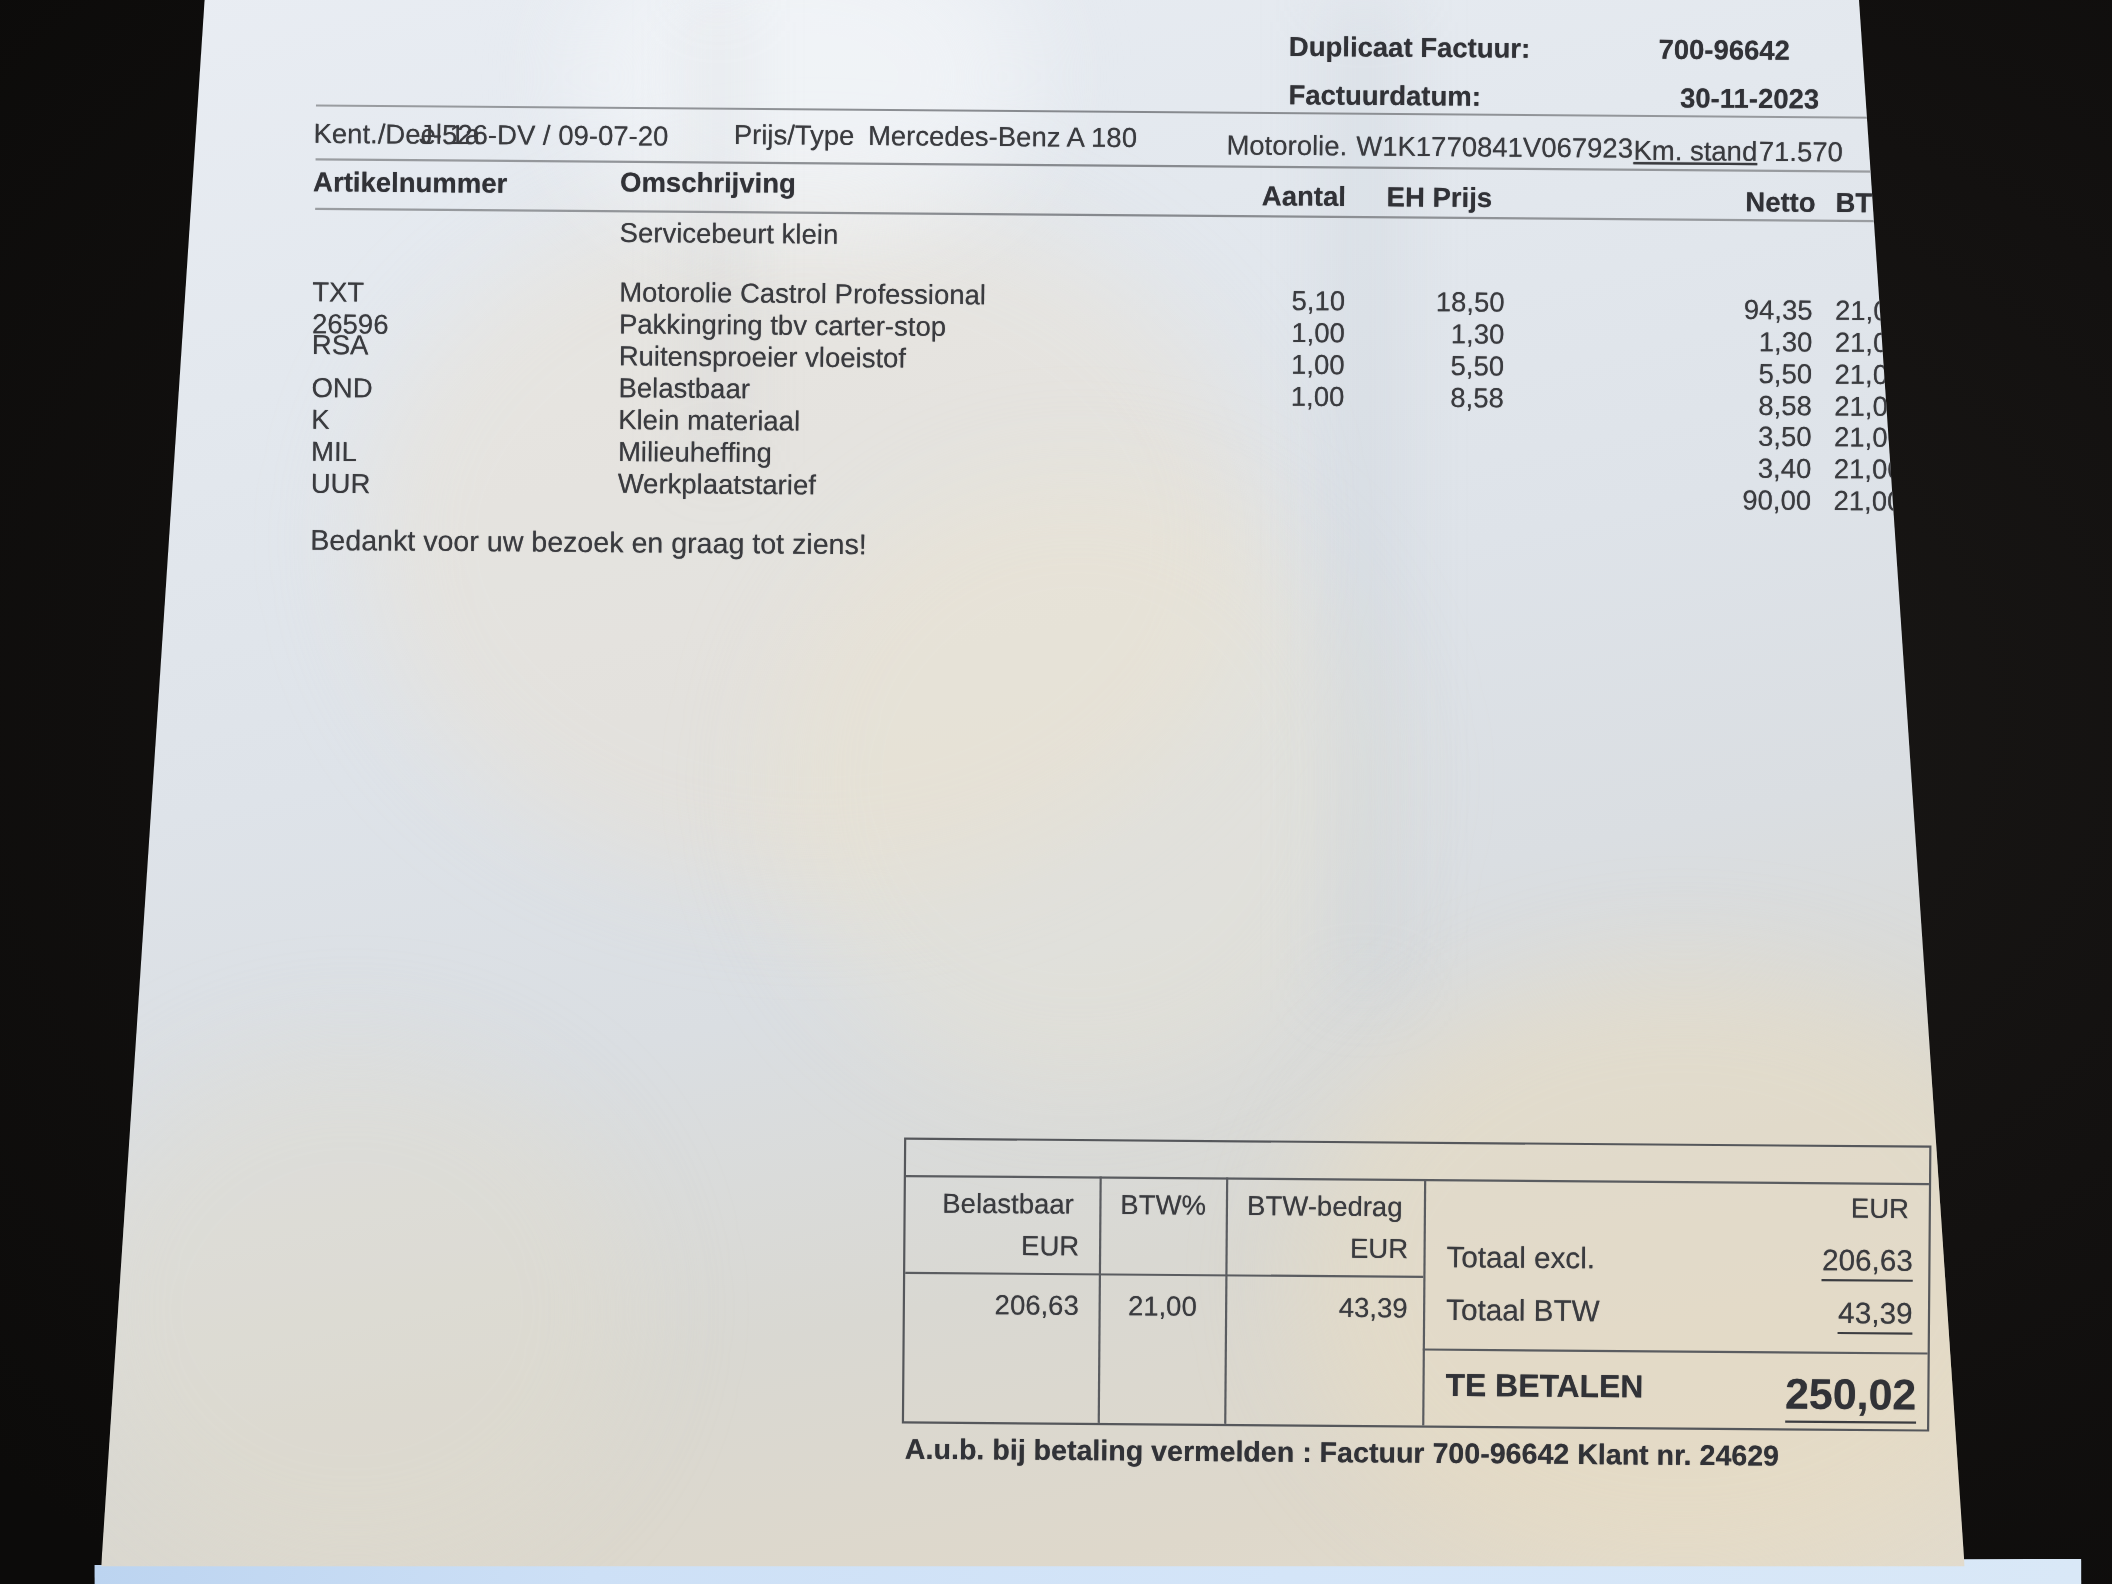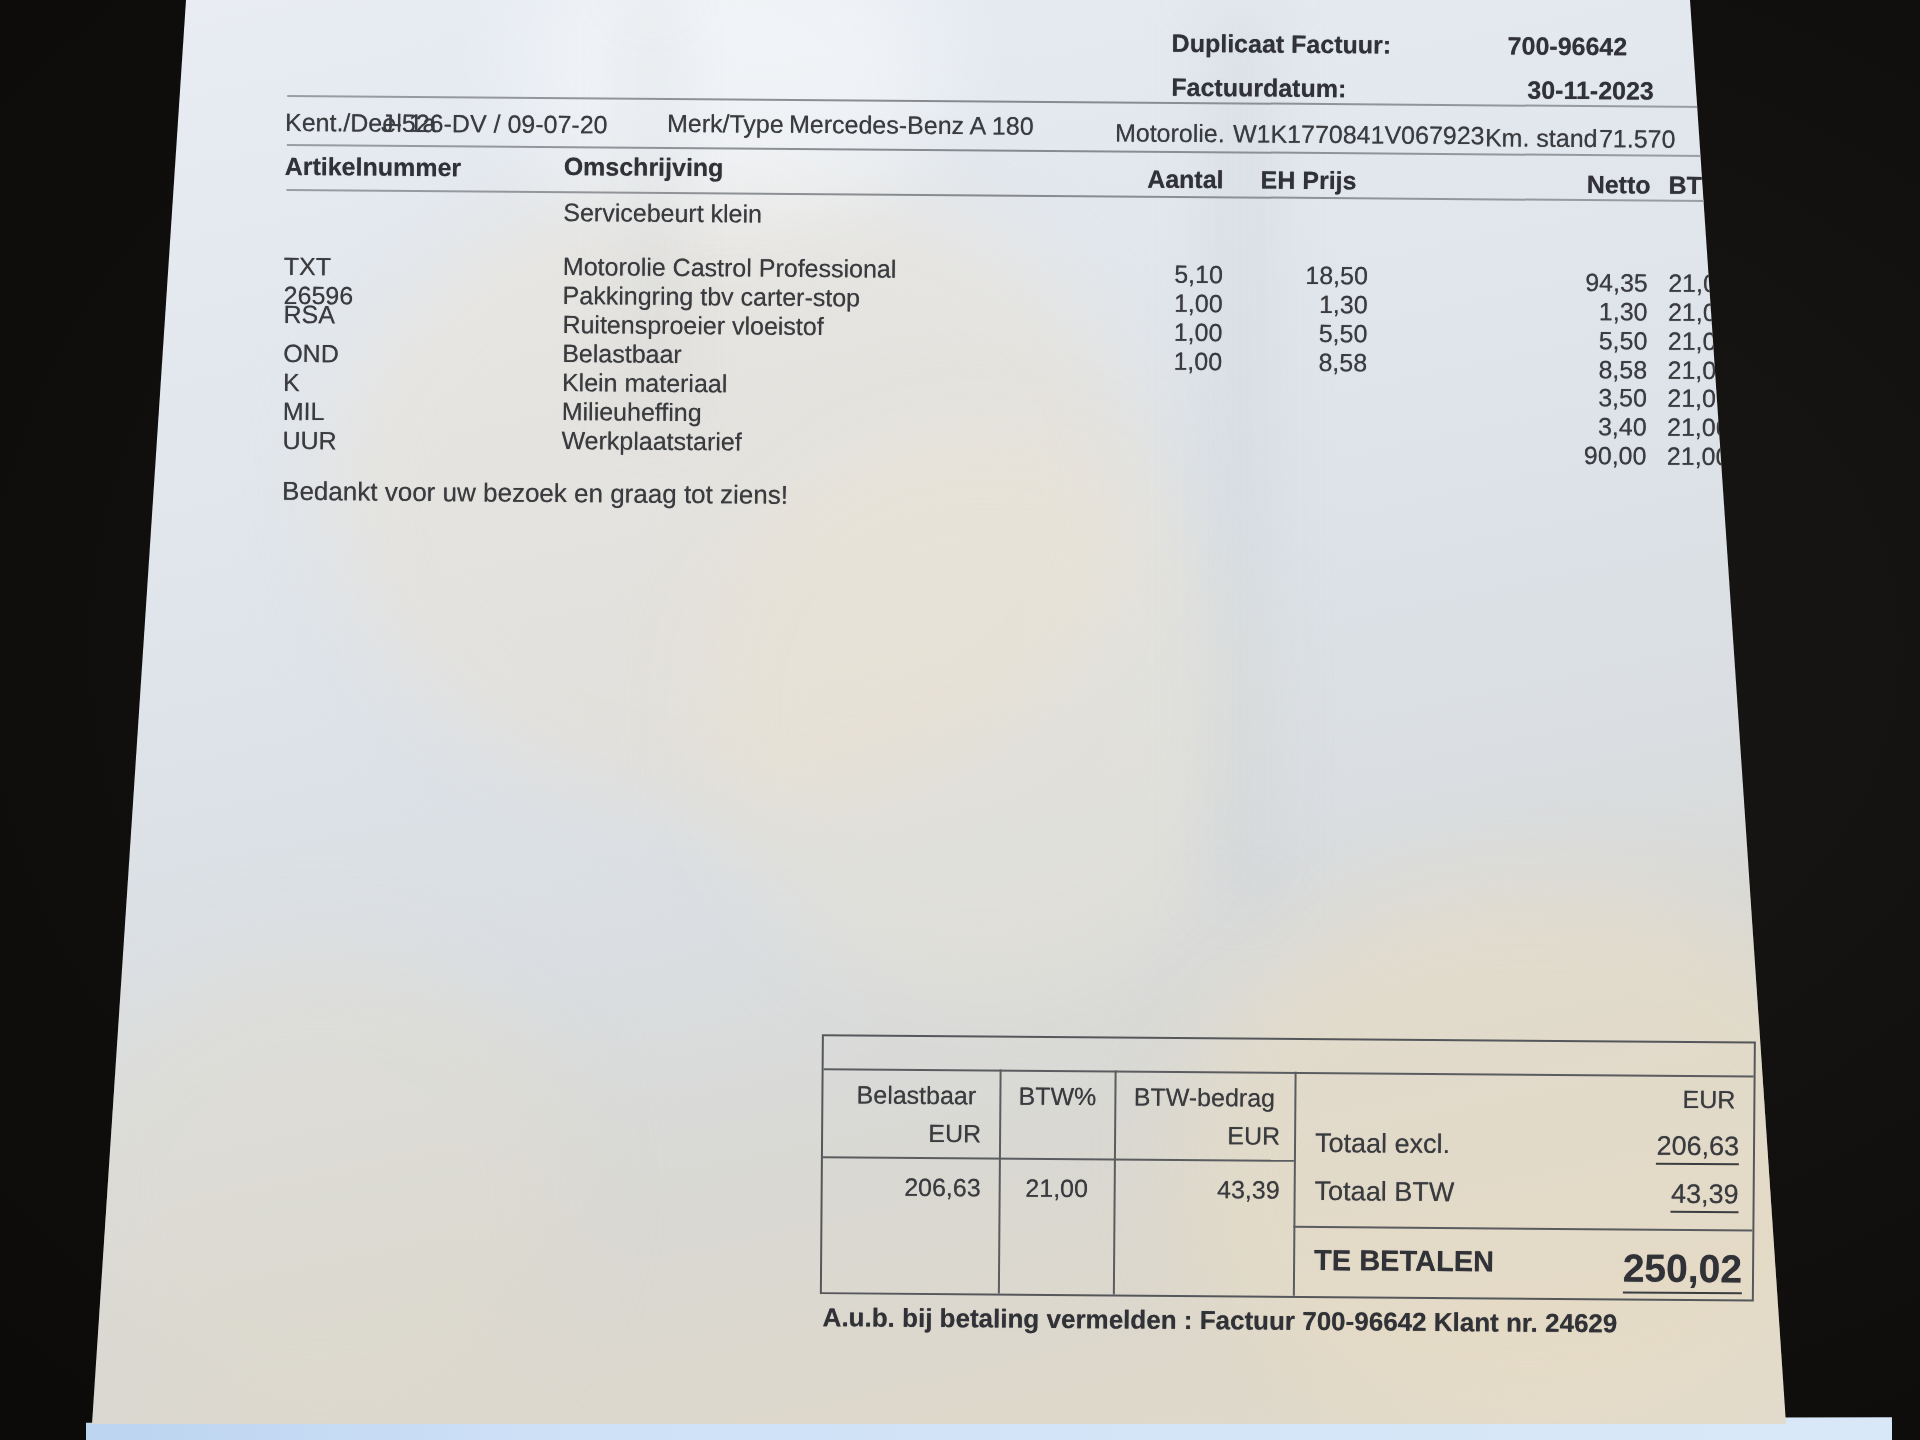--- a/index.html
+++ b/index.html
@@ -70,25 +70,25 @@
 
       <span class="t b big" style="left:1172px;top:22px;">Duplicaat Factuur:</span>
       <span class="t b big" style="left:1508px;top:22px;">700-96642</span>
       <span class="t b big" style="left:1172px;top:66px;">Factuurdatum:</span>
       <span class="t b big" style="left:1528px;top:66px;">30-11-2023</span>
 
       <div class="rule" style="left:288px;top:95px;width:1426px;"></div>
 
       <span class="t" style="left:286px;top:108px;">Kent./Deel 1a</span>
       <span class="t" style="left:382px;top:108px;">J-526-DV / 09-07-20</span>
-      <span class="t" style="left:668px;top:106px;">Merk/Type</span>
+      <span class="t" style="left:668px;top:106px;">Prijs/Type</span>
       <span class="t" style="left:790px;top:106px;">Mercedes-Benz A 180</span>
       <span class="t" style="left:1116px;top:112px;">Motorolie.</span>
       <span class="t" style="left:1234px;top:112px;">W1K1770841V067923</span>
-      <span class="t" style="left:1486px;top:114px;">Km. stand</span>
+      <span class="t" style="left:1486px;top:114px;text-decoration:underline;">Km. stand</span>
       <span class="t" style="left:1600px;top:114px;">71.570</span>
 
       <div class="rule" style="left:288px;top:144px;width:1426px;"></div>
 
       <span class="t b h" style="left:286px;top:152px;">Artikelnummer</span>
       <span class="t b h" style="left:565px;top:150px;">Omschrijving</span>
       <span class="t b h r-edge" style="left:1090px;top:158px;width:135px;">Aantal</span>
       <span class="t b h" style="left:1262px;top:158px;">EH Prijs</span>
       <span class="t b h r-edge" style="left:1530px;top:160px;width:122px;">Netto</span>
       <span class="t b h" style="left:1670px;top:160px;">BTW</span>

